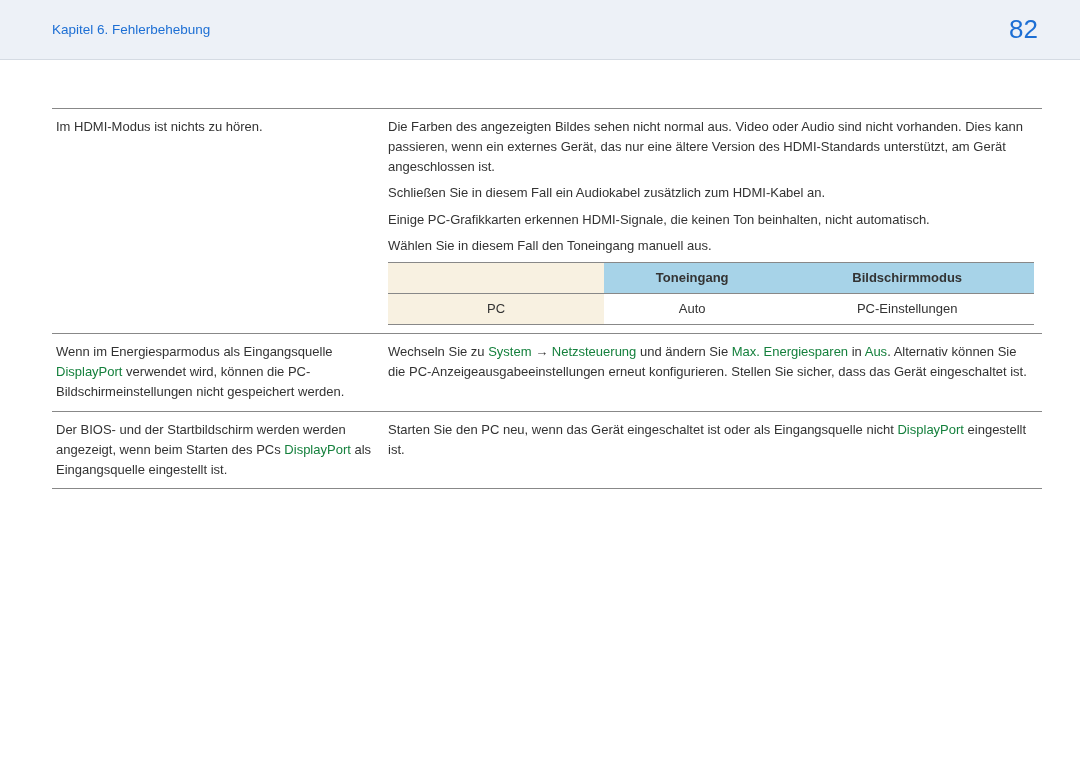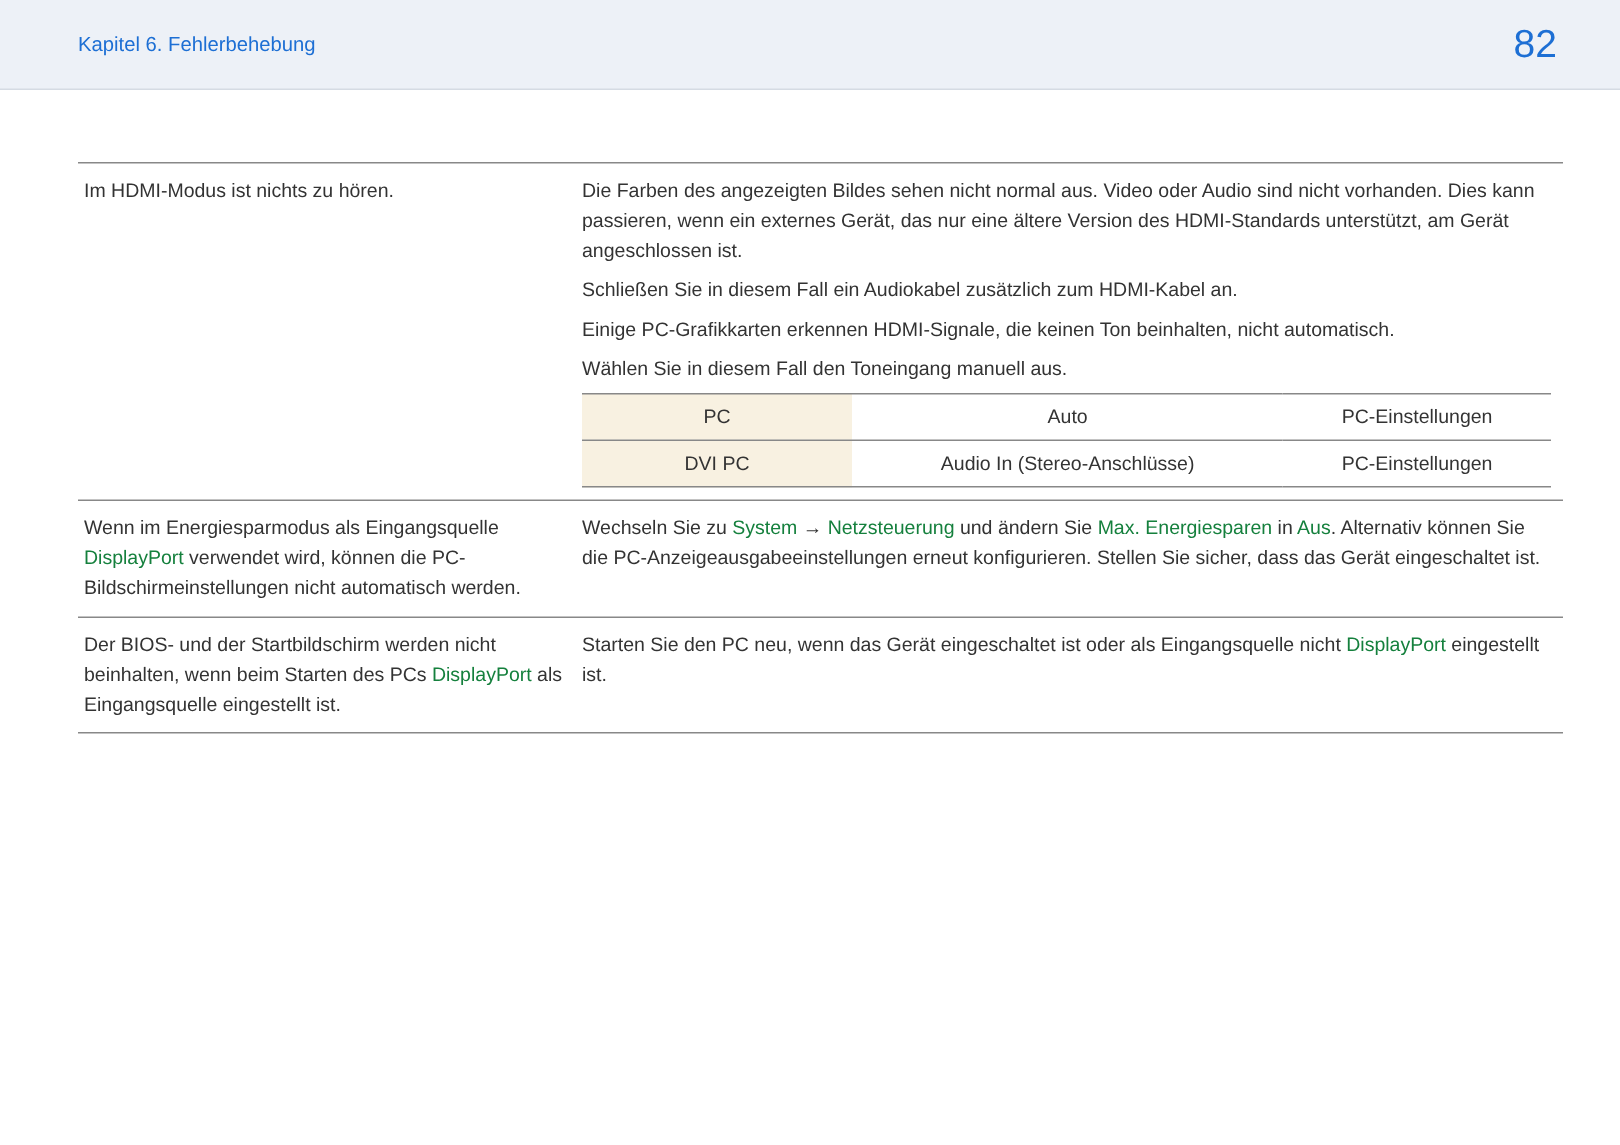--- a/index.html
+++ b/index.html
@@ -28,21 +28,21 @@
   .row2-text { margin-bottom: 6px; }
   .inner-table { width: 100%; border-collapse: collapse; font-size: 13px; }
   .inner-table th, .inner-table td {
     border-top: 1px solid #888;
     border-bottom: 1px solid #888;
     padding: 5px 6px;
     text-align: center;
     font-weight: normal;
   }
   .inner-table th { font-weight: bold; }
-  .inner-table .col-a { width: 180px; background: #f8f1e1; }
+  .inner-table .col-a { width: 216px; background: #f8f1e1; }
   .inner-table .col-a-head { background: #f8f1e1; }
   .inner-table .col-b-head { background: #a7d3e8; }
   .inner-table .col-c-head { background: #a7d3e8; }
   .inner-table tr:last-child td { border-bottom: 1px solid #888; }
   .arrow { font-family: Arial, sans-serif; }
 </style>
 </head>
 <body>
 
 <div class="header">
@@ -55,45 +55,45 @@
     <tbody>
       <tr>
         <td class="col-left">Im HDMI-Modus ist nichts zu hören.</td>
         <td>
           <div class="row2-text">Die Farben des angezeigten Bildes sehen nicht normal aus. Video oder Audio sind nicht vorhanden. Dies kann passieren, wenn ein externes Gerät, das nur eine ältere Version des HDMI-Standards unterstützt, am Gerät angeschlossen ist.</div>
           <div class="row2-text">Schließen Sie in diesem Fall ein Audiokabel zusätzlich zum HDMI-Kabel an.</div>
           <div class="row2-text" style="">Einige PC-Grafikkarten erkennen HDMI-Signale, die keinen Ton beinhalten, nicht automatisch.</div>
           <div class="row2-text">Wählen Sie in diesem Fall den Toneingang manuell aus.</div>
           <table class="inner-table">
             <tbody>
+                <tr>
+              <th class="col-a col-a-head"></th>
+              <th class="col-b-head">Toneingang</th>
+              <th class="col-c-head">Bildschirmmodus</th>
+            </tr>
             <tr>
               <td class="col-a">PC</td>
               <td>Auto</td>
-              <td>PC-Einstellungen</td>
-            </tr>
-            <tr>
-              <td class="col-a">DVI PC</td>
-              <td>Audio In (Stereo-Anschlüsse)</td>
               <td>PC-Einstellungen</td>
             </tr>
           </tbody>
             </table>
         </td>
       </tr>
       <tr>
         <td class="col-left">
-          <span>Wenn im Energiesparmodus als Eingangsquelle </span><span class="hilite">DisplayPort</span><span> verwendet wird, können die PC-Bildschirmeinstellungen nicht automatisch werden.</span>
+          <span>Wenn im Energiesparmodus als Eingangsquelle </span><span class="hilite">DisplayPort</span><span> verwendet wird, können die PC-Bildschirmeinstellungen nicht gespeichert werden.</span>
         </td>
         <td>
           <span>Wechseln Sie zu </span><span class="hilite">System</span><span class="arrow"> → </span><span class="hilite">Netzsteuerung</span><span> und ändern Sie </span><span class="hilite">Max. Energiesparen</span><span> in </span><span class="hilite">Aus</span><span>. Alternativ können Sie die PC-Anzeigeausgabeeinstellungen erneut konfigurieren. Stellen Sie sicher, dass das Gerät eingeschaltet ist.</span>
         </td>
       </tr>
       <tr>
         <td class="col-left">
-          <span>Der BIOS- und der Startbildschirm werden nicht beinhalten, wenn beim Starten des PCs </span><span class="hilite">DisplayPort</span><span> als Eingangsquelle eingestellt ist.</span>
+          <span>Der BIOS- und der Startbildschirm werden werden angezeigt, wenn beim Starten des PCs </span><span class="hilite">DisplayPort</span><span> als Eingangsquelle eingestellt ist.</span>
         </td>
         <td>
           <span>Starten Sie den PC neu, wenn das Gerät eingeschaltet ist oder als Eingangsquelle nicht </span><span class="hilite">DisplayPort</span><span> eingestellt ist.</span>
         </td>
       </tr>
     </tbody>
   </table>
 </div>
 
 </body></html>

